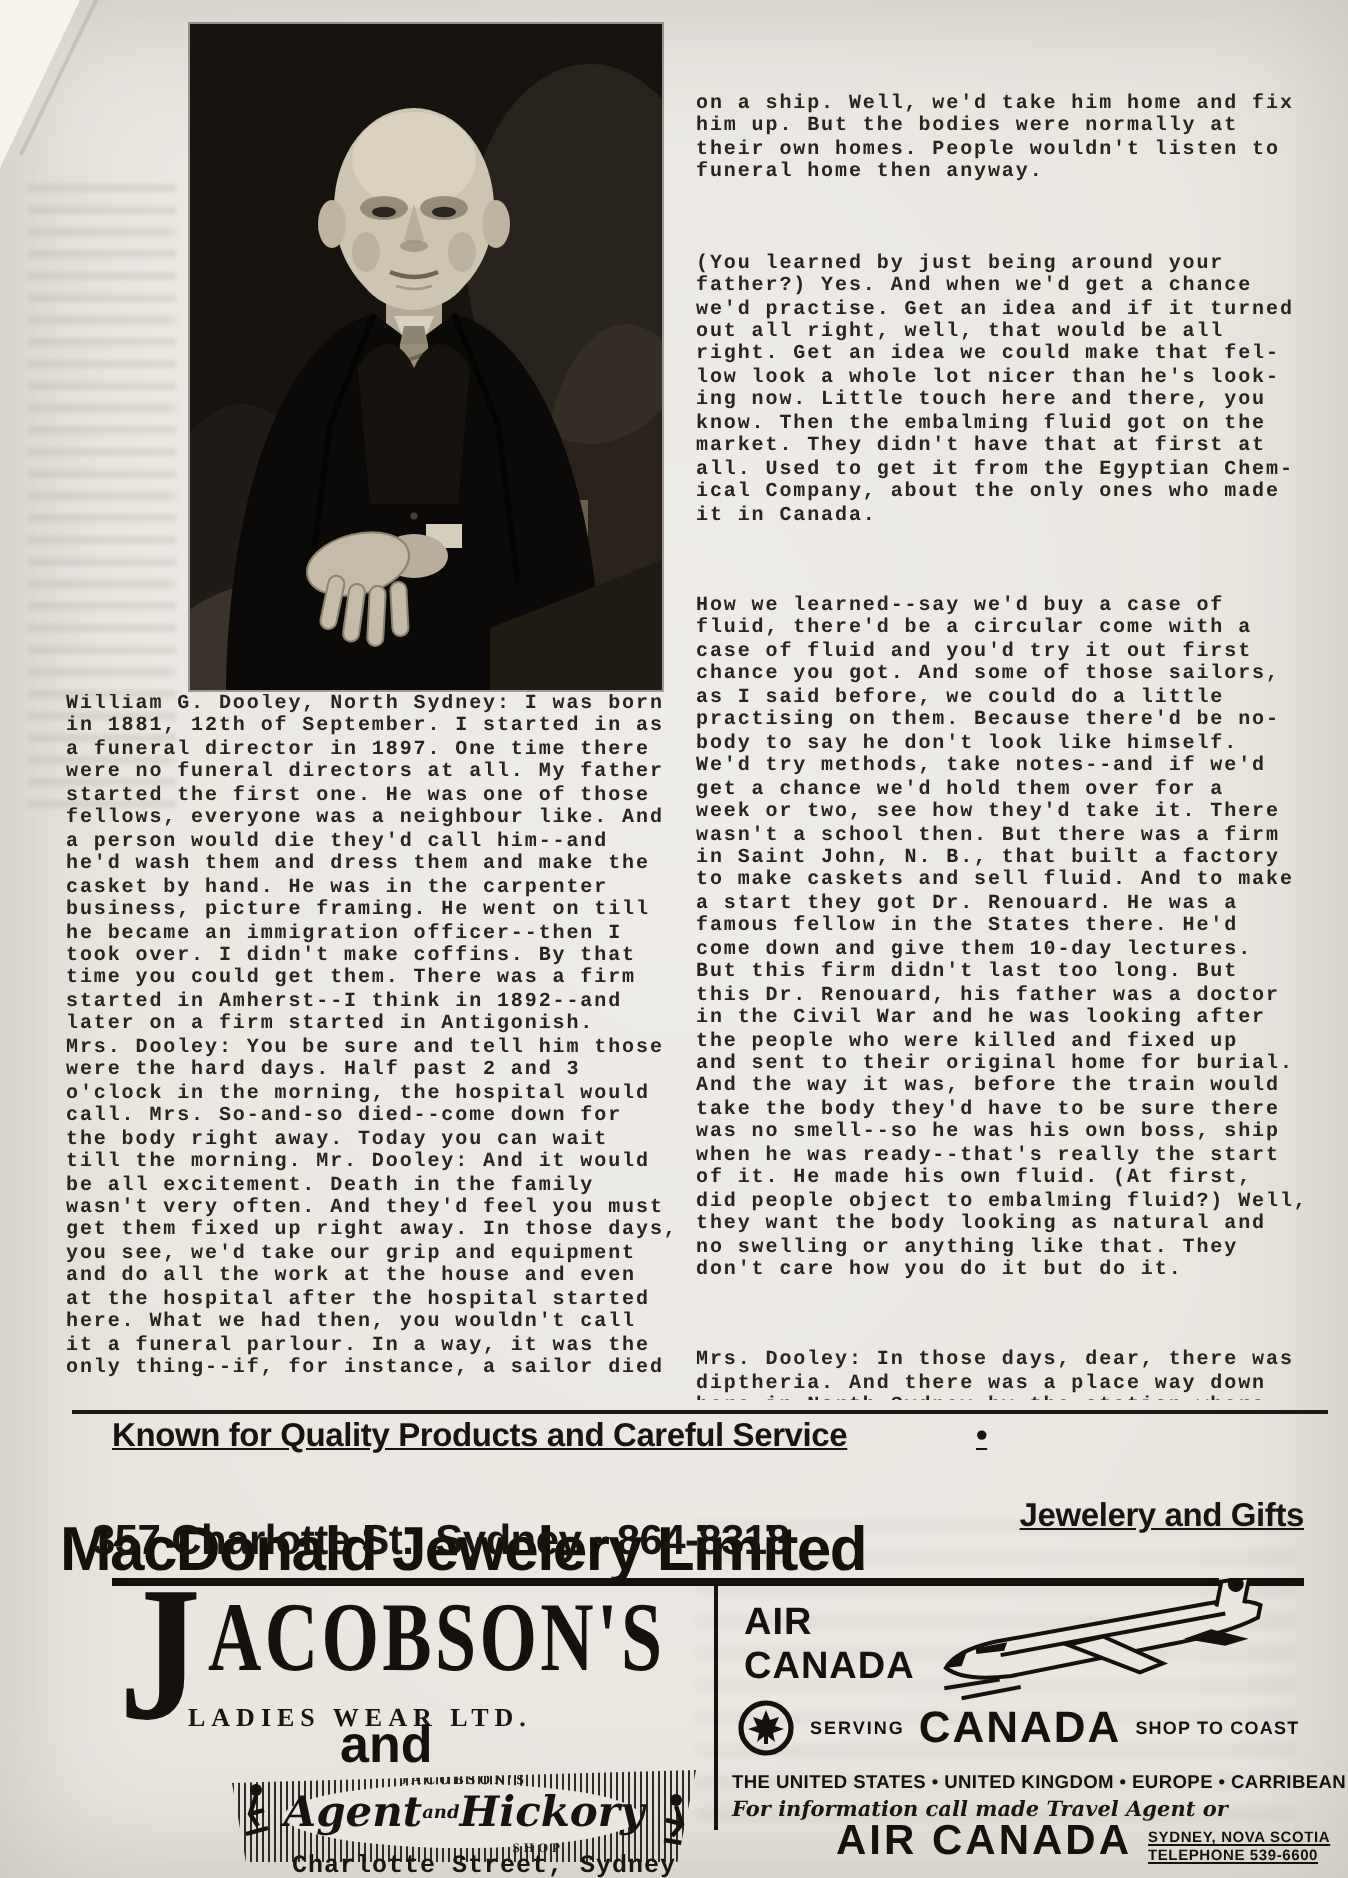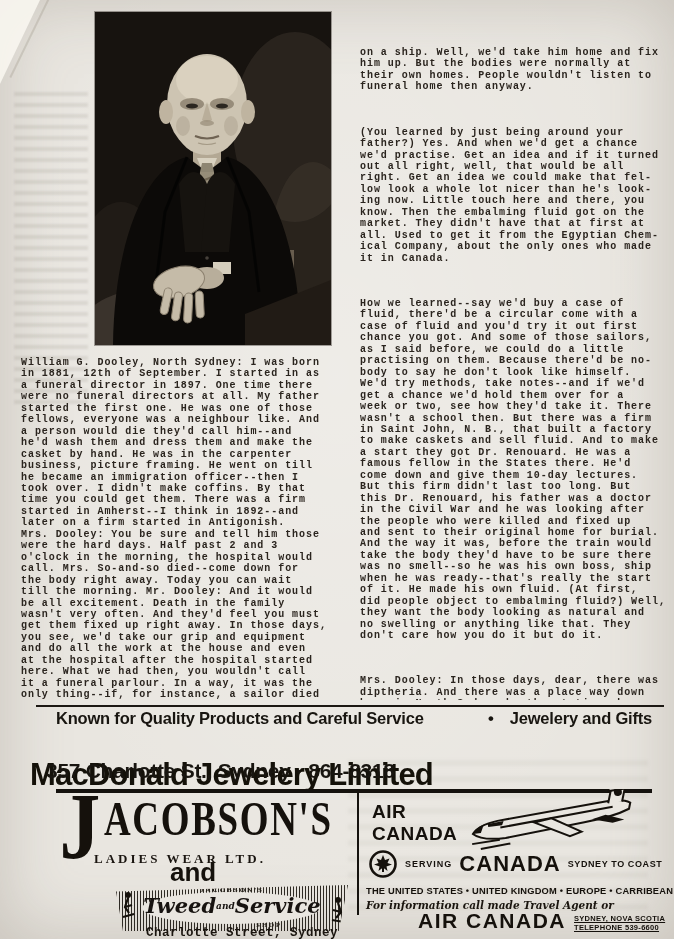--- a/index.html
+++ b/index.html
@@ -22,37 +22,37 @@
   .bleed2{position:absolute;left:348px;top:760px;width:300px;height:160px;
     background:repeating-linear-gradient(180deg, rgba(95,88,76,.05) 0 6px, rgba(0,0,0,0) 6px 16px);
     filter:blur(1.5px);}
 
   
   .tw{
     position:absolute;white-space:pre-wrap;overflow:hidden;
     font:bold 10px/11.45px "Liberation Mono", monospace;
     letter-spacing:.95px;color:#2a241e;
   }
-  .col-left{left:21px;top:347px;width:314px;height:352px;margin-top:10px;}
+  .col-left{left:33px;top:347px;width:314px;height:352px;}
   .col-right{left:348px;top:24px;width:324px;height:676px;}
-  .col-right p{margin:0 0 11px 12px;}
+  .col-right p{margin:0 0 11px 0;}
 
   
   .photo{position:absolute;left:95px;top:12px;width:236px;height:333px;box-shadow:0 0 0 1px rgba(40,35,30,.4);}
 
   
   .rule-thin{position:absolute;left:36px;top:705px;width:628px;height:2px;background:#1c1813;}
   .rule-thick{position:absolute;left:56px;top:789px;width:596px;height:4px;background:#15120e;}
   .rule-vert{position:absolute;left:357px;top:791px;width:2px;height:124px;background:#15120e;}
   
   .jw-tagline{position:absolute;left:30px;top:708px;width:636px;height:20px;}
-  .jw-tagline span{position:absolute;font:bold 16.5px/20px "Liberation Sans", sans-serif;color:#181510;letter-spacing:-.2px;}
+  .jw-tagline span{position:absolute;font:bold 16.5px/20px "Liberation Sans", sans-serif;color:#181510;letter-spacing:-.2px;text-decoration:underline;}
   .jw-tl-left{left:26px;}
   .jw-tl-dot{left:458px;font-size:14px;}
-  .jw-tl-right{right:14px;}
+  .jw-tl-right{right:14px;margin-top:40px;}
   .jw-name{position:absolute;left:30px;top:757px;width:636px;text-align:left;
     font:bold 31px/36px "Liberation Sans", sans-serif;letter-spacing:-.8px;color:#141109;}
   .jw-addr{position:absolute;left:46px;top:758px;width:636px;
     font:bold 21px/26px "Liberation Sans", sans-serif;letter-spacing:-.3px;color:#181510;}
 
   
   .ads{position:absolute;left:30px;top:793px;width:636px;height:146px;}
 
   
   .jac{position:absolute;left:0;top:0;width:327px;height:146px;}
@@ -269,21 +269,21 @@
       <div class="jac-and">and</div>
 
       <div class="banner">
         <div class="banner-oval"></div>
         <svg class="skier l" viewBox="0 0 16 30">
           <circle cx="8" cy="4" r="3" fill="#15110c"></circle>
           <path d="M8,7 L5,16 L9,22 M5,16 L12,14 M3,26 L14,23" stroke="#15110c" stroke-width="2.2" fill="none"></path>
         </svg>
         <div class="banner-top">JACOBSON'S</div>
         <div class="banner-script">
-          <span>Tweed</span><span class="mid">and</span><span>Service</span>
+          <span>Agent</span><span class="mid">and</span><span>Hickory</span>
         </div>
         <div class="banner-sub">SHOP</div>
         <svg class="skier r" viewBox="0 0 16 30">
           <circle cx="8" cy="5" r="3" fill="#15110c"></circle>
           <path d="M8,8 L11,17 L6,23 M11,17 L3,15 M2,25 L14,27" stroke="#15110c" stroke-width="2.2" fill="none"></path>
         </svg>
       </div>
       <div class="jac-addr">Charlotte Street, Sydney</div>
     </div>
 
@@ -310,21 +310,21 @@
       </svg>
 
       <div class="ac-serving">
         <svg class="ac-roundel" width="30" height="30" viewBox="0 0 30 30">
           <circle cx="15" cy="15" r="12.5" fill="none" stroke="#15110c" stroke-width="2.6"></circle>
           <path d="M15,6 L17,11 L21.5,9.5 L19.5,14 L24,15.5 L18.5,17.5 L19.5,22 L15,18.5 L10.5,22 L11.5,17.5 L6,15.5 L10.5,14 L8.5,9.5 L13,11 Z" fill="#15110c"></path>
           <rect x="14" y="18" width="2" height="5" fill="#15110c"></rect>
         </svg>
         <span class="ac-sv-pre">SERVING</span>
         <span class="ac-sv-name">CANADA</span>
-        <span class="ac-sv-suf">SYDNEY TO COAST</span>
+        <span class="ac-sv-suf">SHOP TO COAST</span>
       </div>
 
       <div class="ac-regions">THE UNITED STATES • UNITED KINGDOM • EUROPE • CARRIBEAN</div>
       <div class="ac-info">For information call made Travel Agent or</div>
 
       <div class="ac-bottom">
         <span class="ac-brand">AIR CANADA</span>
         <span class="ac-contact">
           <div>SYDNEY, NOVA SCOTIA</div>
           <div>TELEPHONE 539-6600</div>

